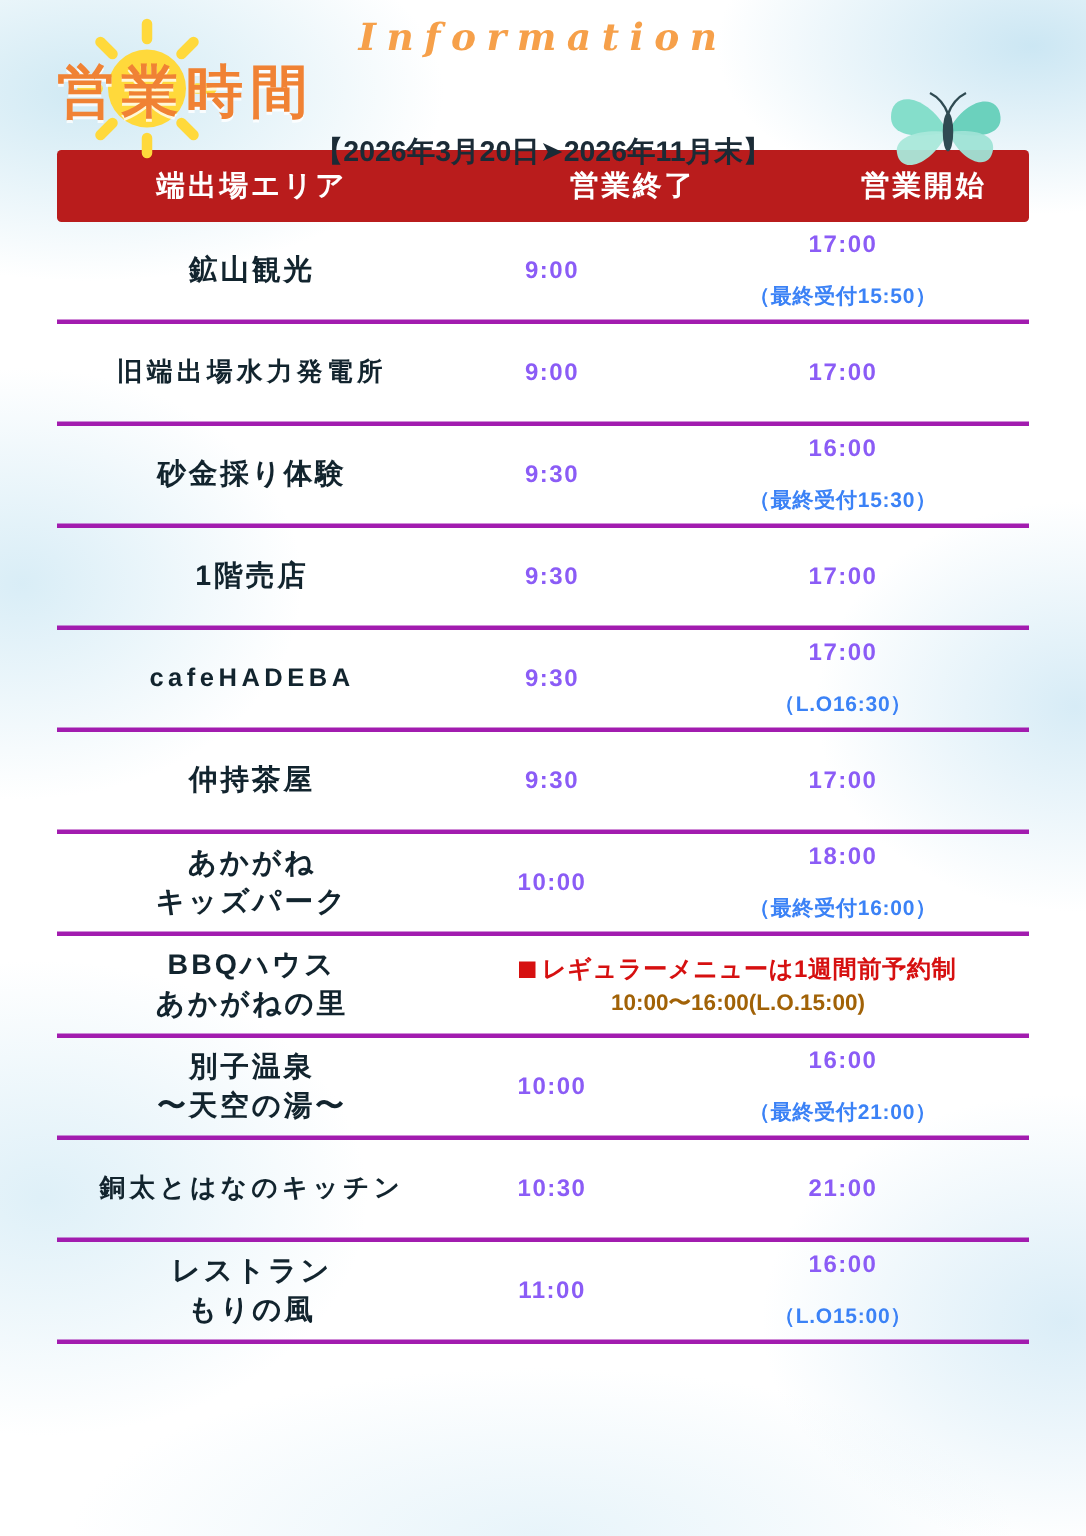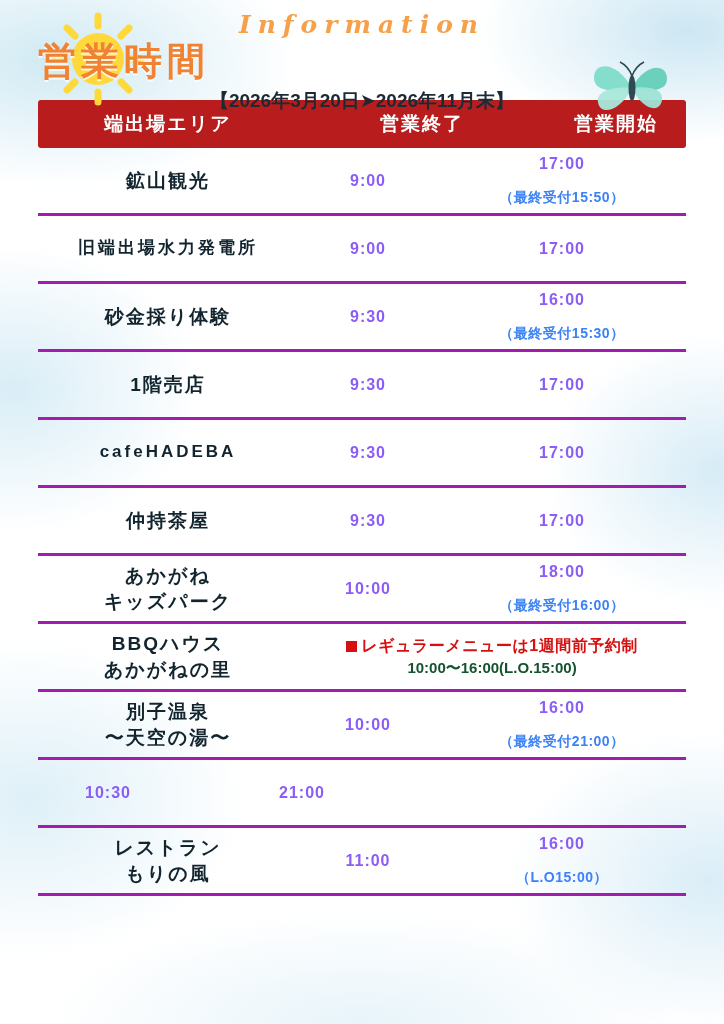--- a/index.html
+++ b/index.html
@@ -159,21 +159,21 @@
   .bbq-square {
     display: inline-block;
     width: 11px; height: 11px;
     background: #d61010;
     margin-right: 4px;
     vertical-align: -1px;
   }
   .bbq-line2 {
     font-size: 15px;
     font-weight: 700;
-    color: #14532d;
+    color: #a16207;
     margin-top: 2px;
   }
 </style>
 </head>
 <body>
 
 <div id="page"></div>
 
 <div id="inner">
 
@@ -273,20 +273,21 @@
         </div>
         <div class="row">
           <div class="cell col-area">
             <div class="area-name small">cafeHADEBA</div>
           </div>
           <div class="cell col-start">
             <div class="time">9:30</div>
           </div>
           <div class="cell col-end endwrap">
             <div class="time">17:00</div>
+            <div class="note">（L.O16:30）</div>
           </div>
         </div>
         <div class="row">
           <div class="cell col-area">
             <div class="area-name">仲持茶屋</div>
           </div>
           <div class="cell col-start">
             <div class="time">9:30</div>
           </div>
           <div class="cell col-end endwrap">
@@ -320,20 +321,23 @@
           </div>
           <div class="cell col-start">
             <div class="time">10:00</div>
           </div>
           <div class="cell col-end endwrap">
             <div class="time">16:00</div>
             <div class="note">（最終受付21:00）</div>
           </div>
         </div>
         <div class="row">
+          <div class="cell col-area">
+            <div class="area-name small">銅太とはなのキッチン</div>
+          </div>
           <div class="cell col-start">
             <div class="time">10:30</div>
           </div>
           <div class="cell col-end endwrap">
             <div class="time">21:00</div>
           </div>
         </div>
         <div class="row">
           <div class="cell col-area">
             <div class="area-name">レストラン<br>もりの風</div>

